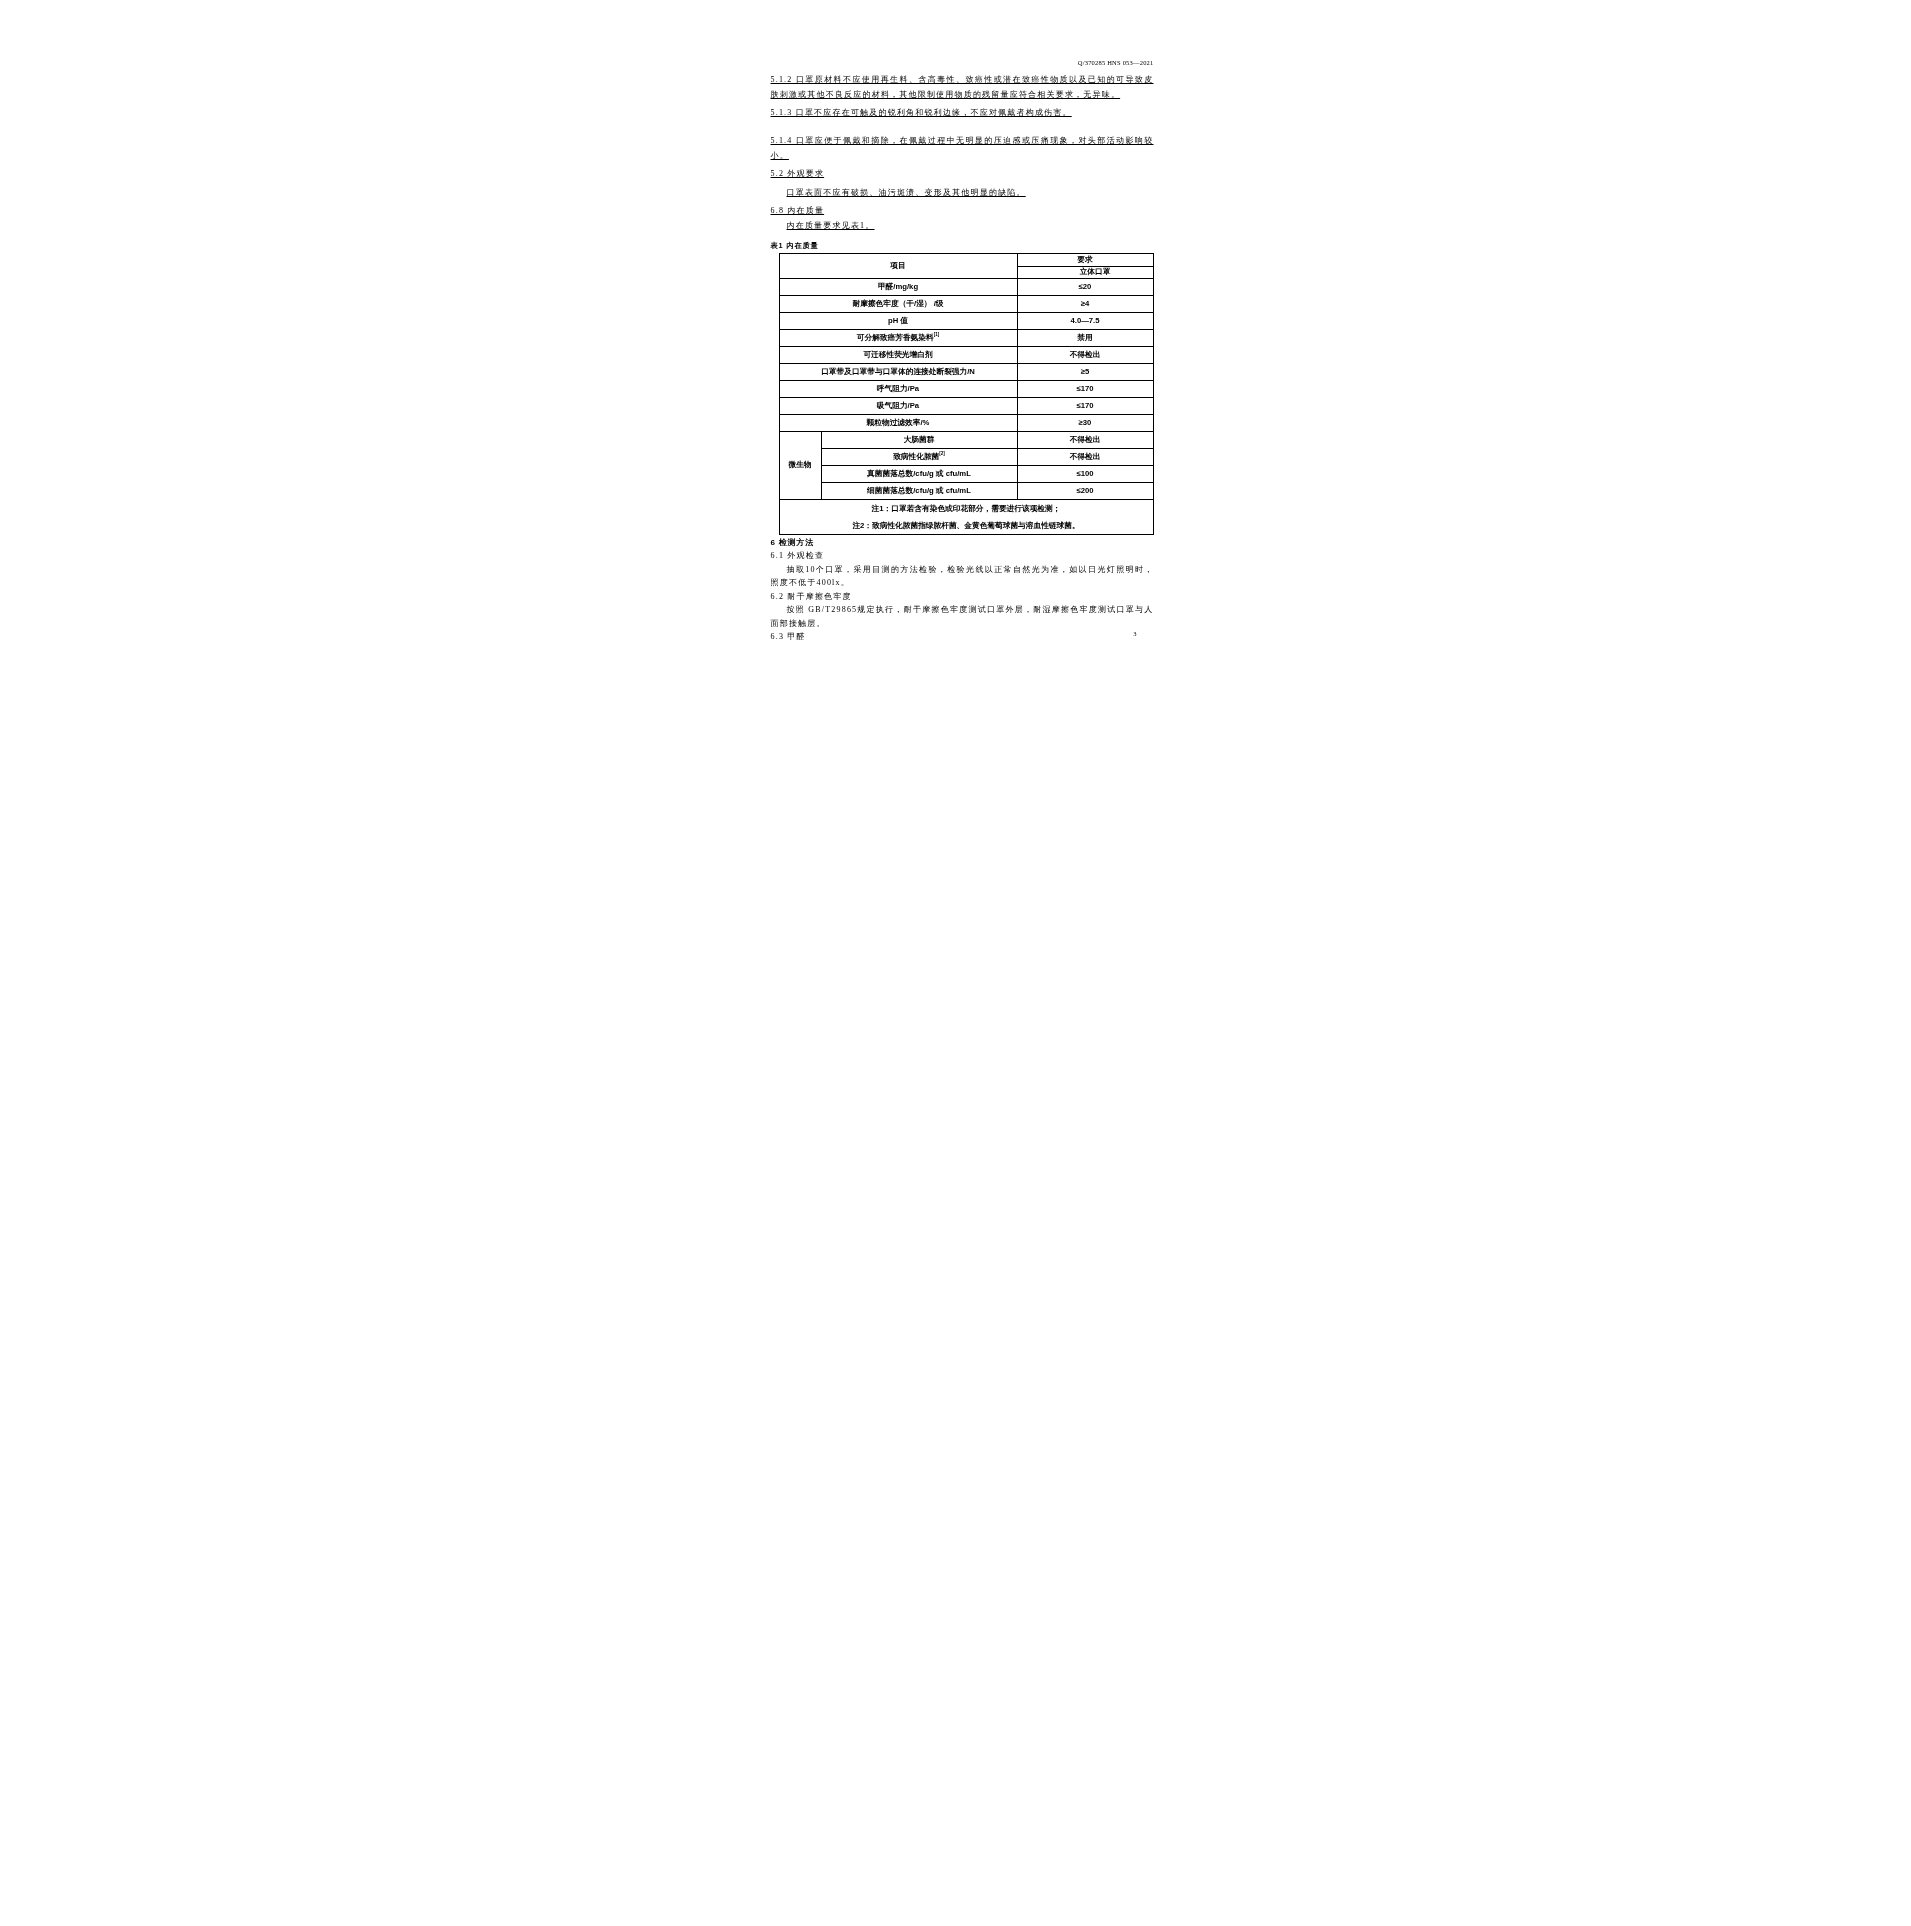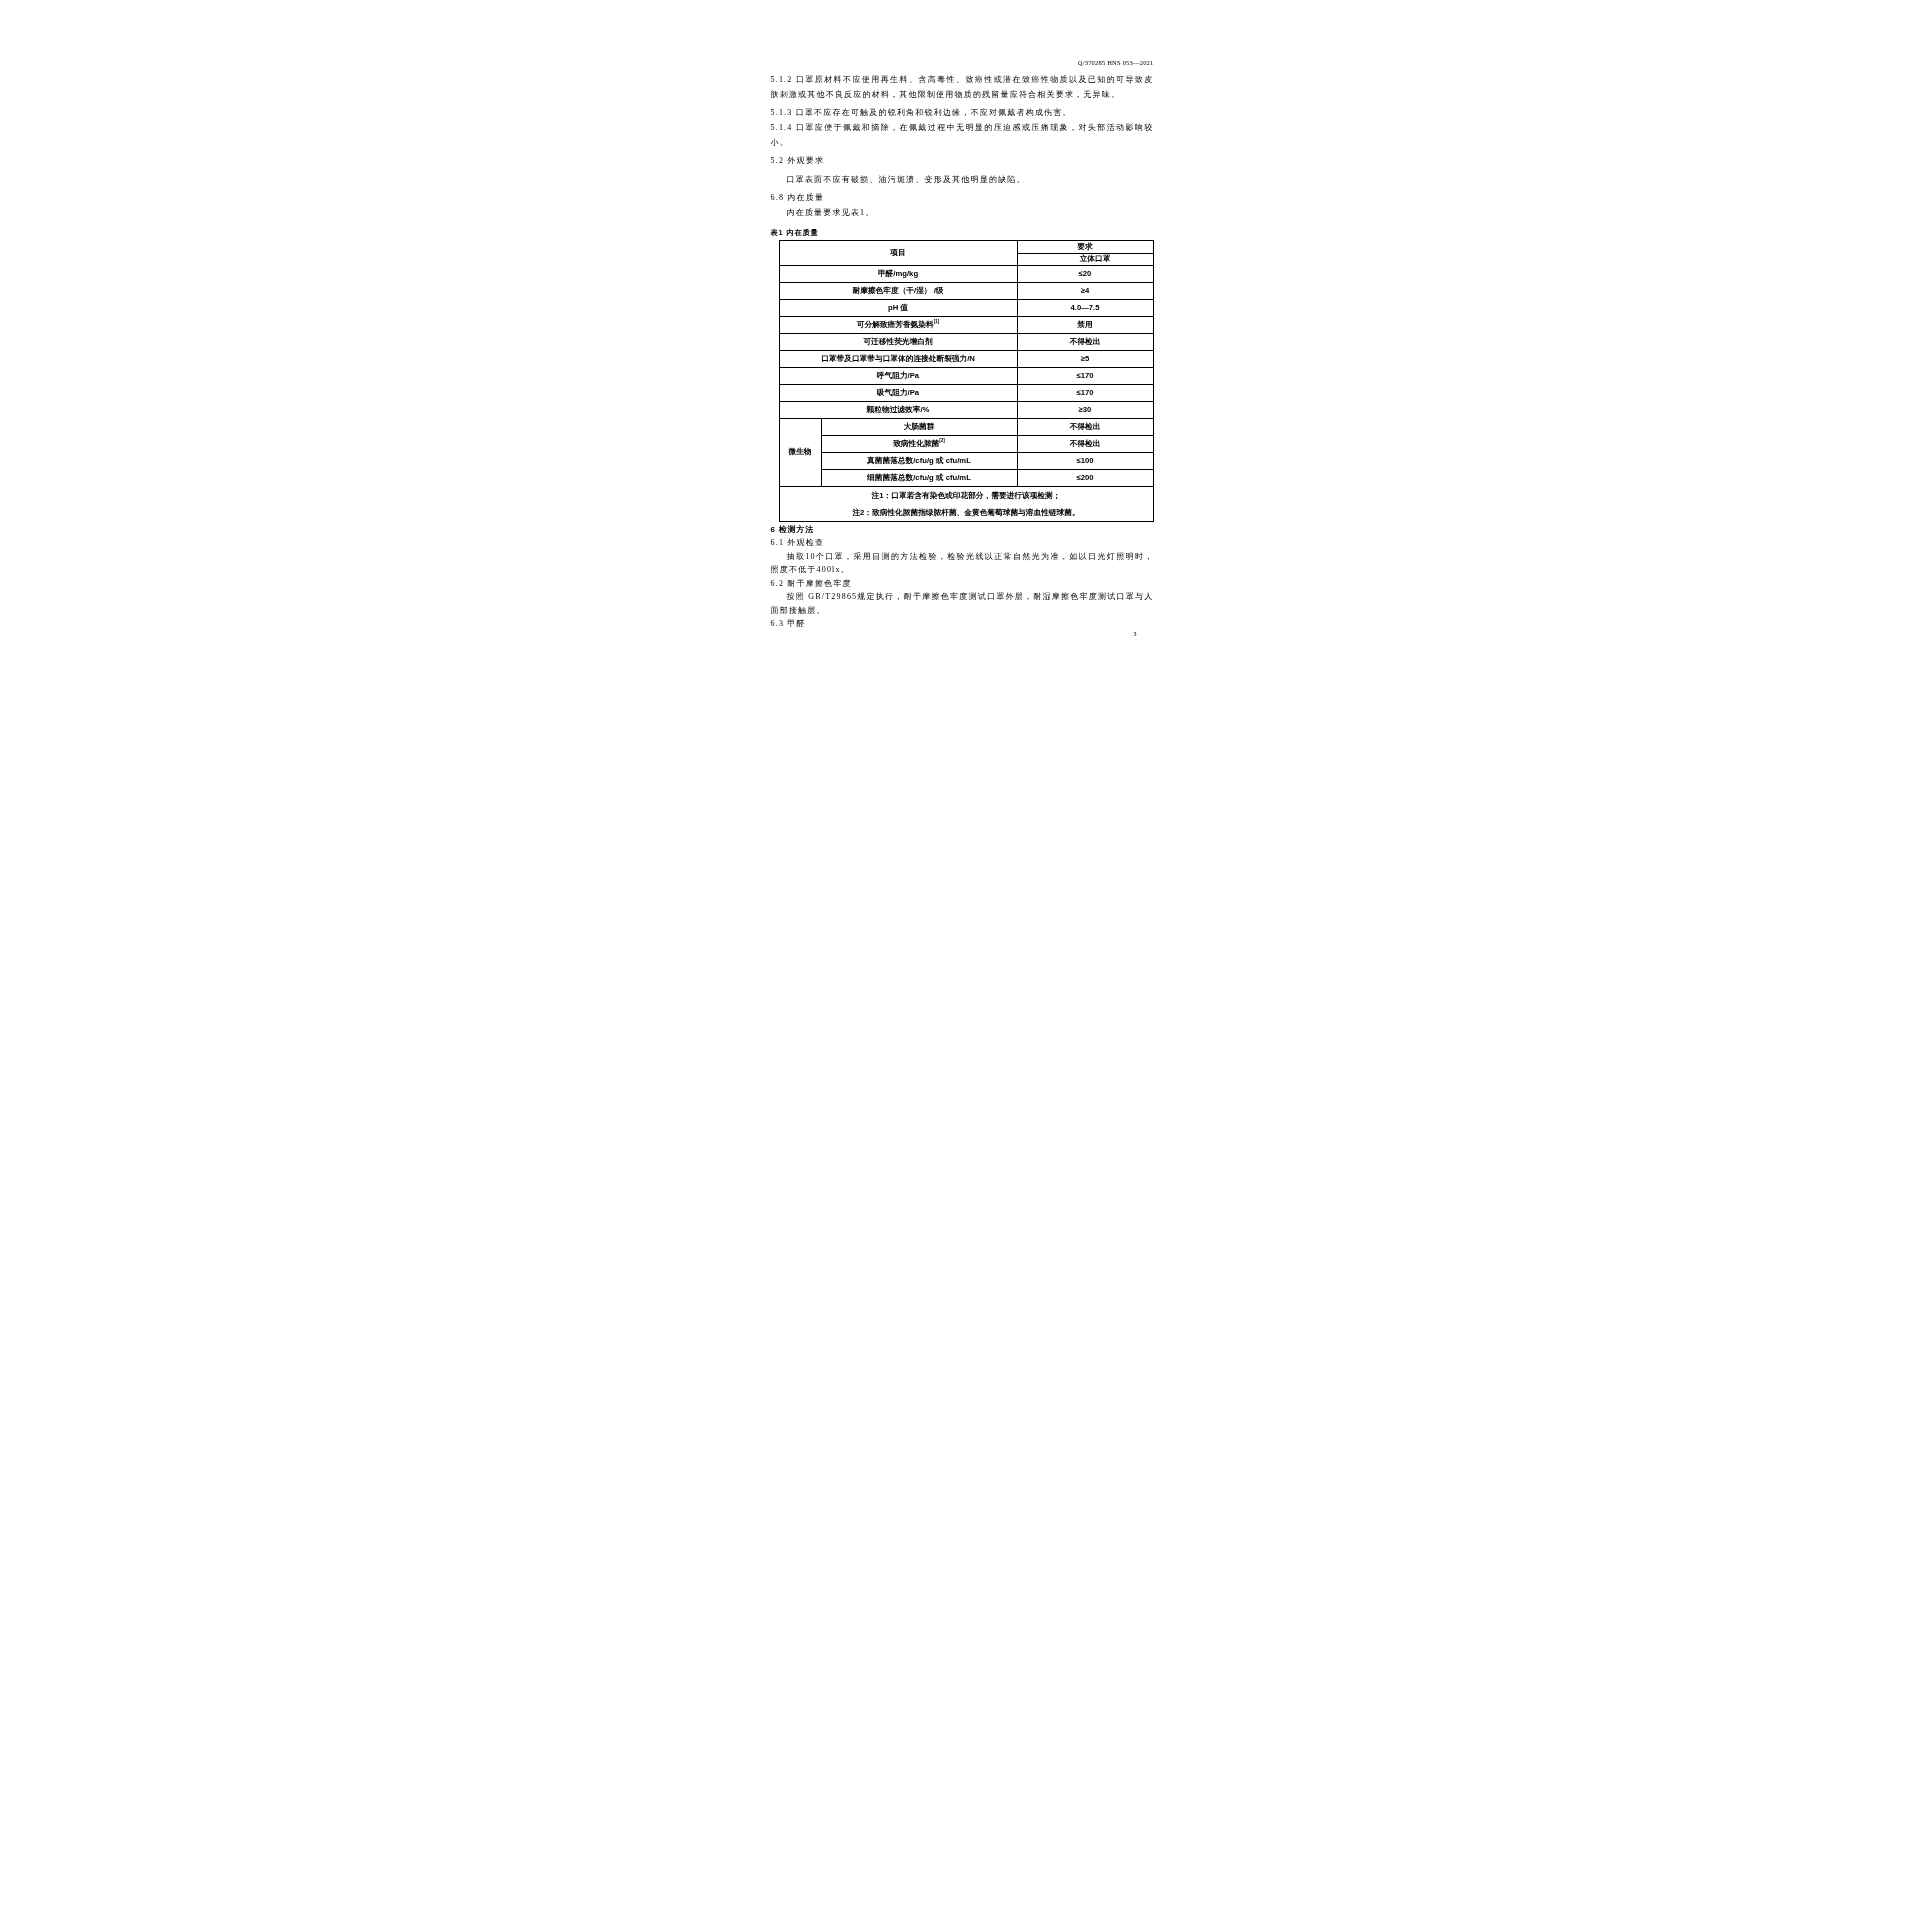--- a/index.html
+++ b/index.html
@@ -17,24 +17,25 @@
     font-size:6.5px;
     letter-spacing:0.2px;
     line-height:9.2px;
   }
   .para{
     font-size:8px;
     line-height:14.6px;
     letter-spacing:1.2px;
     text-align:justify;
     margin:0;
+    text-decoration:underline;
   }
   .mt-lg{margin-top:6.2px;}
   .mt-md{margin-top:3.9px;}
-  .mt-sm{margin-top:0;}
+  .mt-sm{margin-top:13px;}
   .indent{text-indent:2em;}
   .tbl-caption{
     margin-top:7.7px;
     font-family:"Liberation Sans","DejaVu Sans",sans-serif;
     font-weight:bold;
     font-size:7.3px;
     line-height:10.8px;
     letter-spacing:0.8px;
   }
   table.quality{

